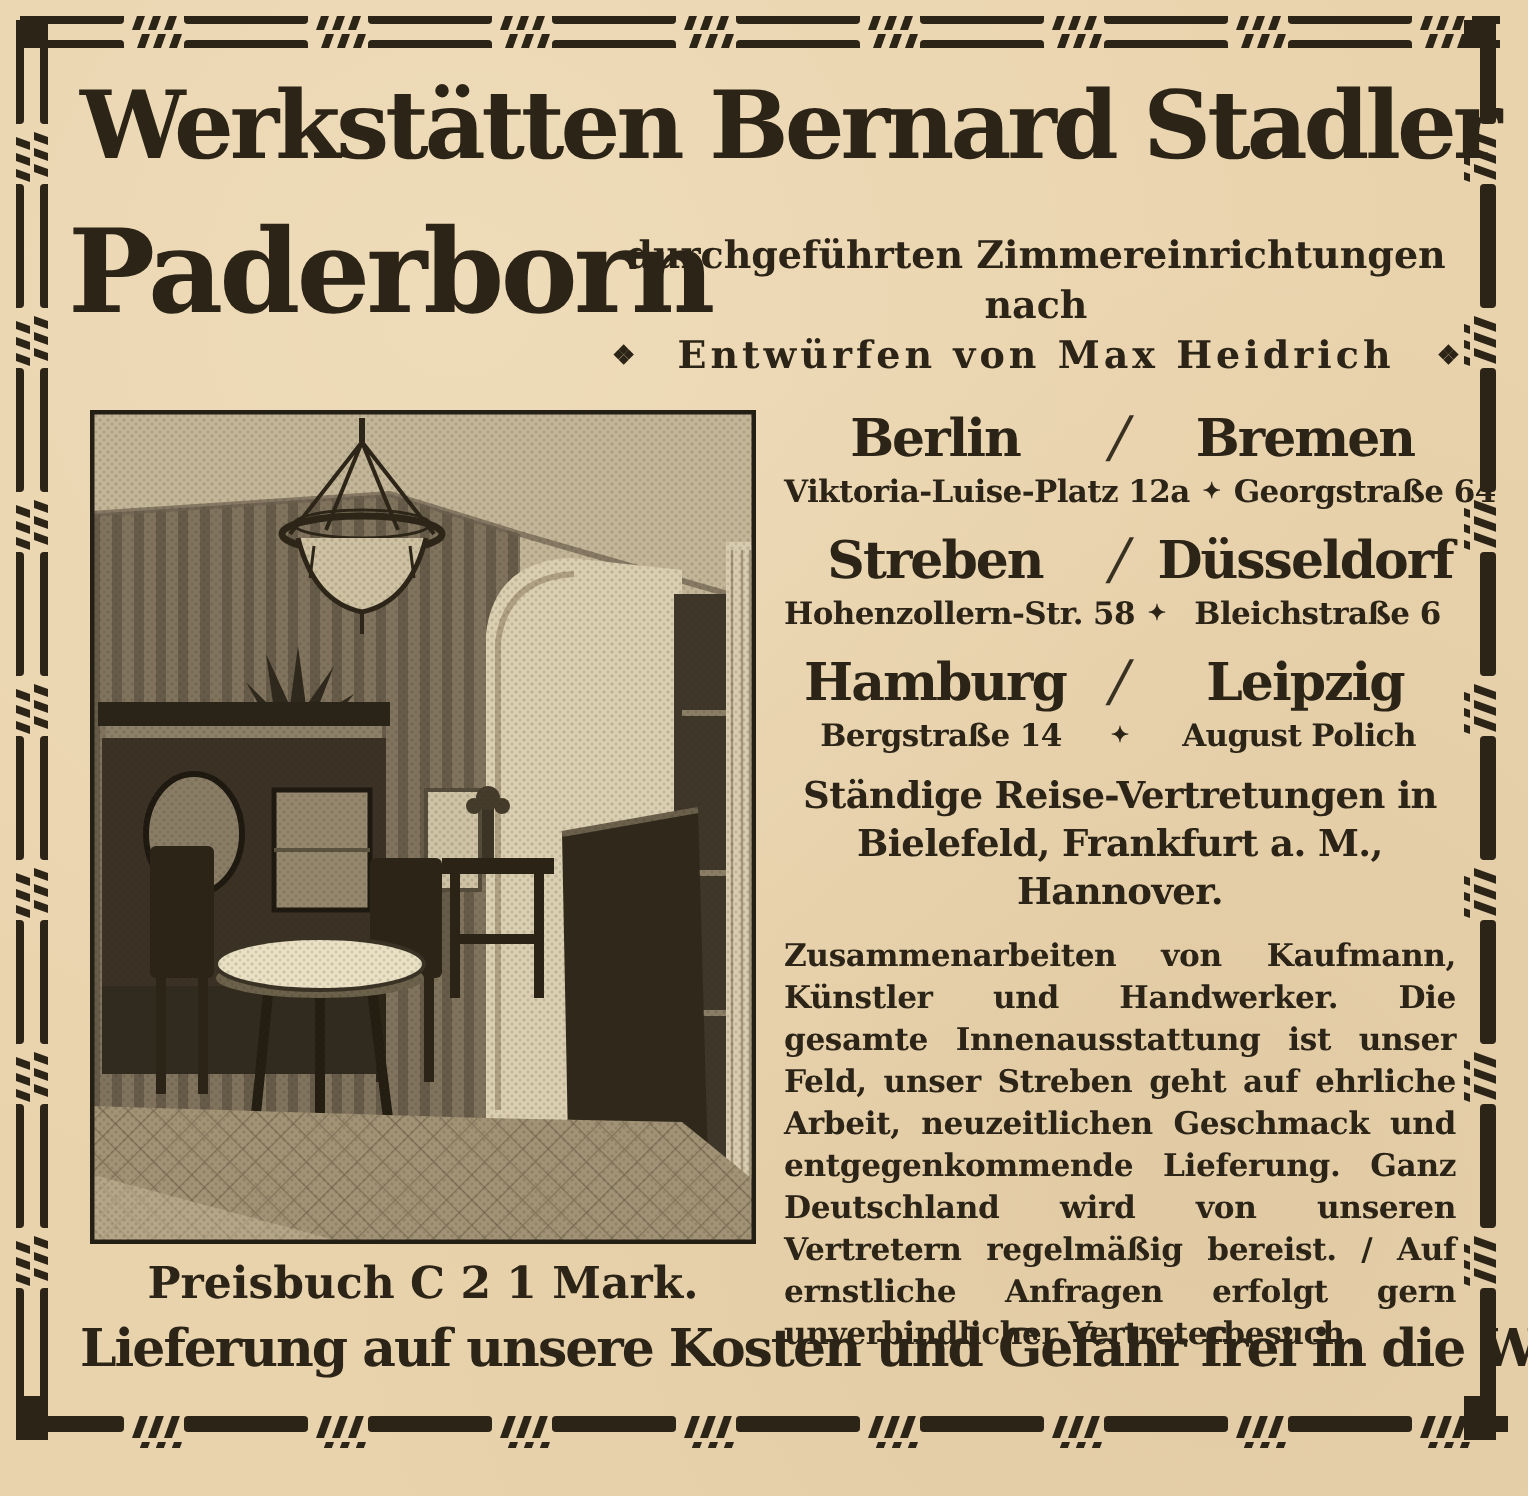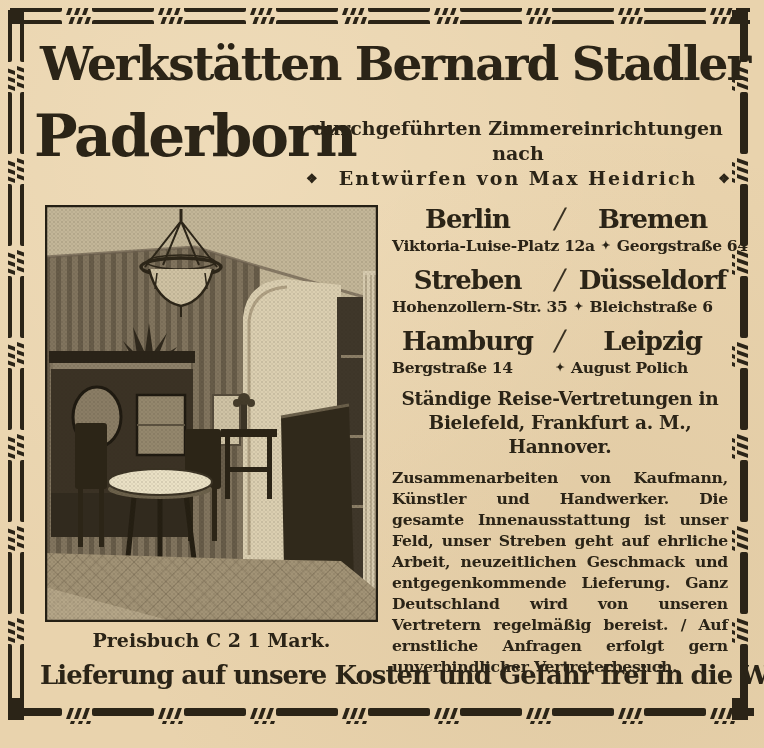--- a/index.html
+++ b/index.html
@@ -39,40 +39,40 @@
   .tagline-last{
     display:flex;justify-content:space-between;align-items:center;
   }
   .tagline-last .mid{letter-spacing:2px;flex:1;text-align:center;}
   .ornament{font-size:13px;line-height:25px;}
   .photo-wrap{
     position:absolute;left:45px;top:205px;width:333px;height:417px;
   }
   .caption{
     position:absolute;left:45px;top:629px;width:333px;
-    text-align:center;font-size:19px;font-weight:bold;
+    text-align:center;font-size:22px;font-weight:bold;
   }
   .right-col{
     position:absolute;left:392px;top:202px;width:336px;
   }
   .city-row{
     display:grid;grid-template-columns:1fr 34px 1fr;align-items:baseline;
     font-size:26px;font-weight:bold;
   }
   .city-row .cell{text-align:center;letter-spacing:-1px;}
   .city-row .slash{
     text-align:center;font-weight:normal;font-size:28px;
     transform:skewX(-12deg);opacity:.92;
   }
   .addr-row{
     display:grid;grid-template-columns:1fr 22px 1fr;align-items:center;
     font-size:15.5px;font-weight:bold;
     margin:1px 0 8px 0;
   }
-  .addr-row .cell{letter-spacing:-0.3px;white-space:nowrap;}
+  .addr-row .cell{text-align:center;letter-spacing:-0.3px;white-space:nowrap;}
   .addr-row .sep{text-align:center;font-size:11px;}
   .reps{
     margin-top:10px;text-align:center;
     font-size:18.5px;font-weight:bold;line-height:24px;
     letter-spacing:-0.3px;
   }
   .body-par{
     margin-top:8px;
     font-size:15.6px;font-weight:bold;line-height:21px;
     text-align:justify;letter-spacing:-0.2px;
@@ -240,21 +240,21 @@
       <span class="sep">✦</span>
       <span class="cell">Georgstraße 64</span>
     </div>
 
     <div class="city-row">
       <span class="cell">Streben</span>
       <span class="slash">/</span>
       <span class="cell">Düsseldorf</span>
     </div>
     <div class="addr-row">
-      <span class="cell">Hohenzollern-Str. 35</span>
+      <span class="cell">Hohenzollern-Str. 58</span>
       <span class="sep">✦</span>
       <span class="cell">Bleichstraße 6</span>
     </div>
 
     <div class="city-row">
       <span class="cell">Hamburg</span>
       <span class="slash">/</span>
       <span class="cell">Leipzig</span>
     </div>
     <div class="addr-row">

